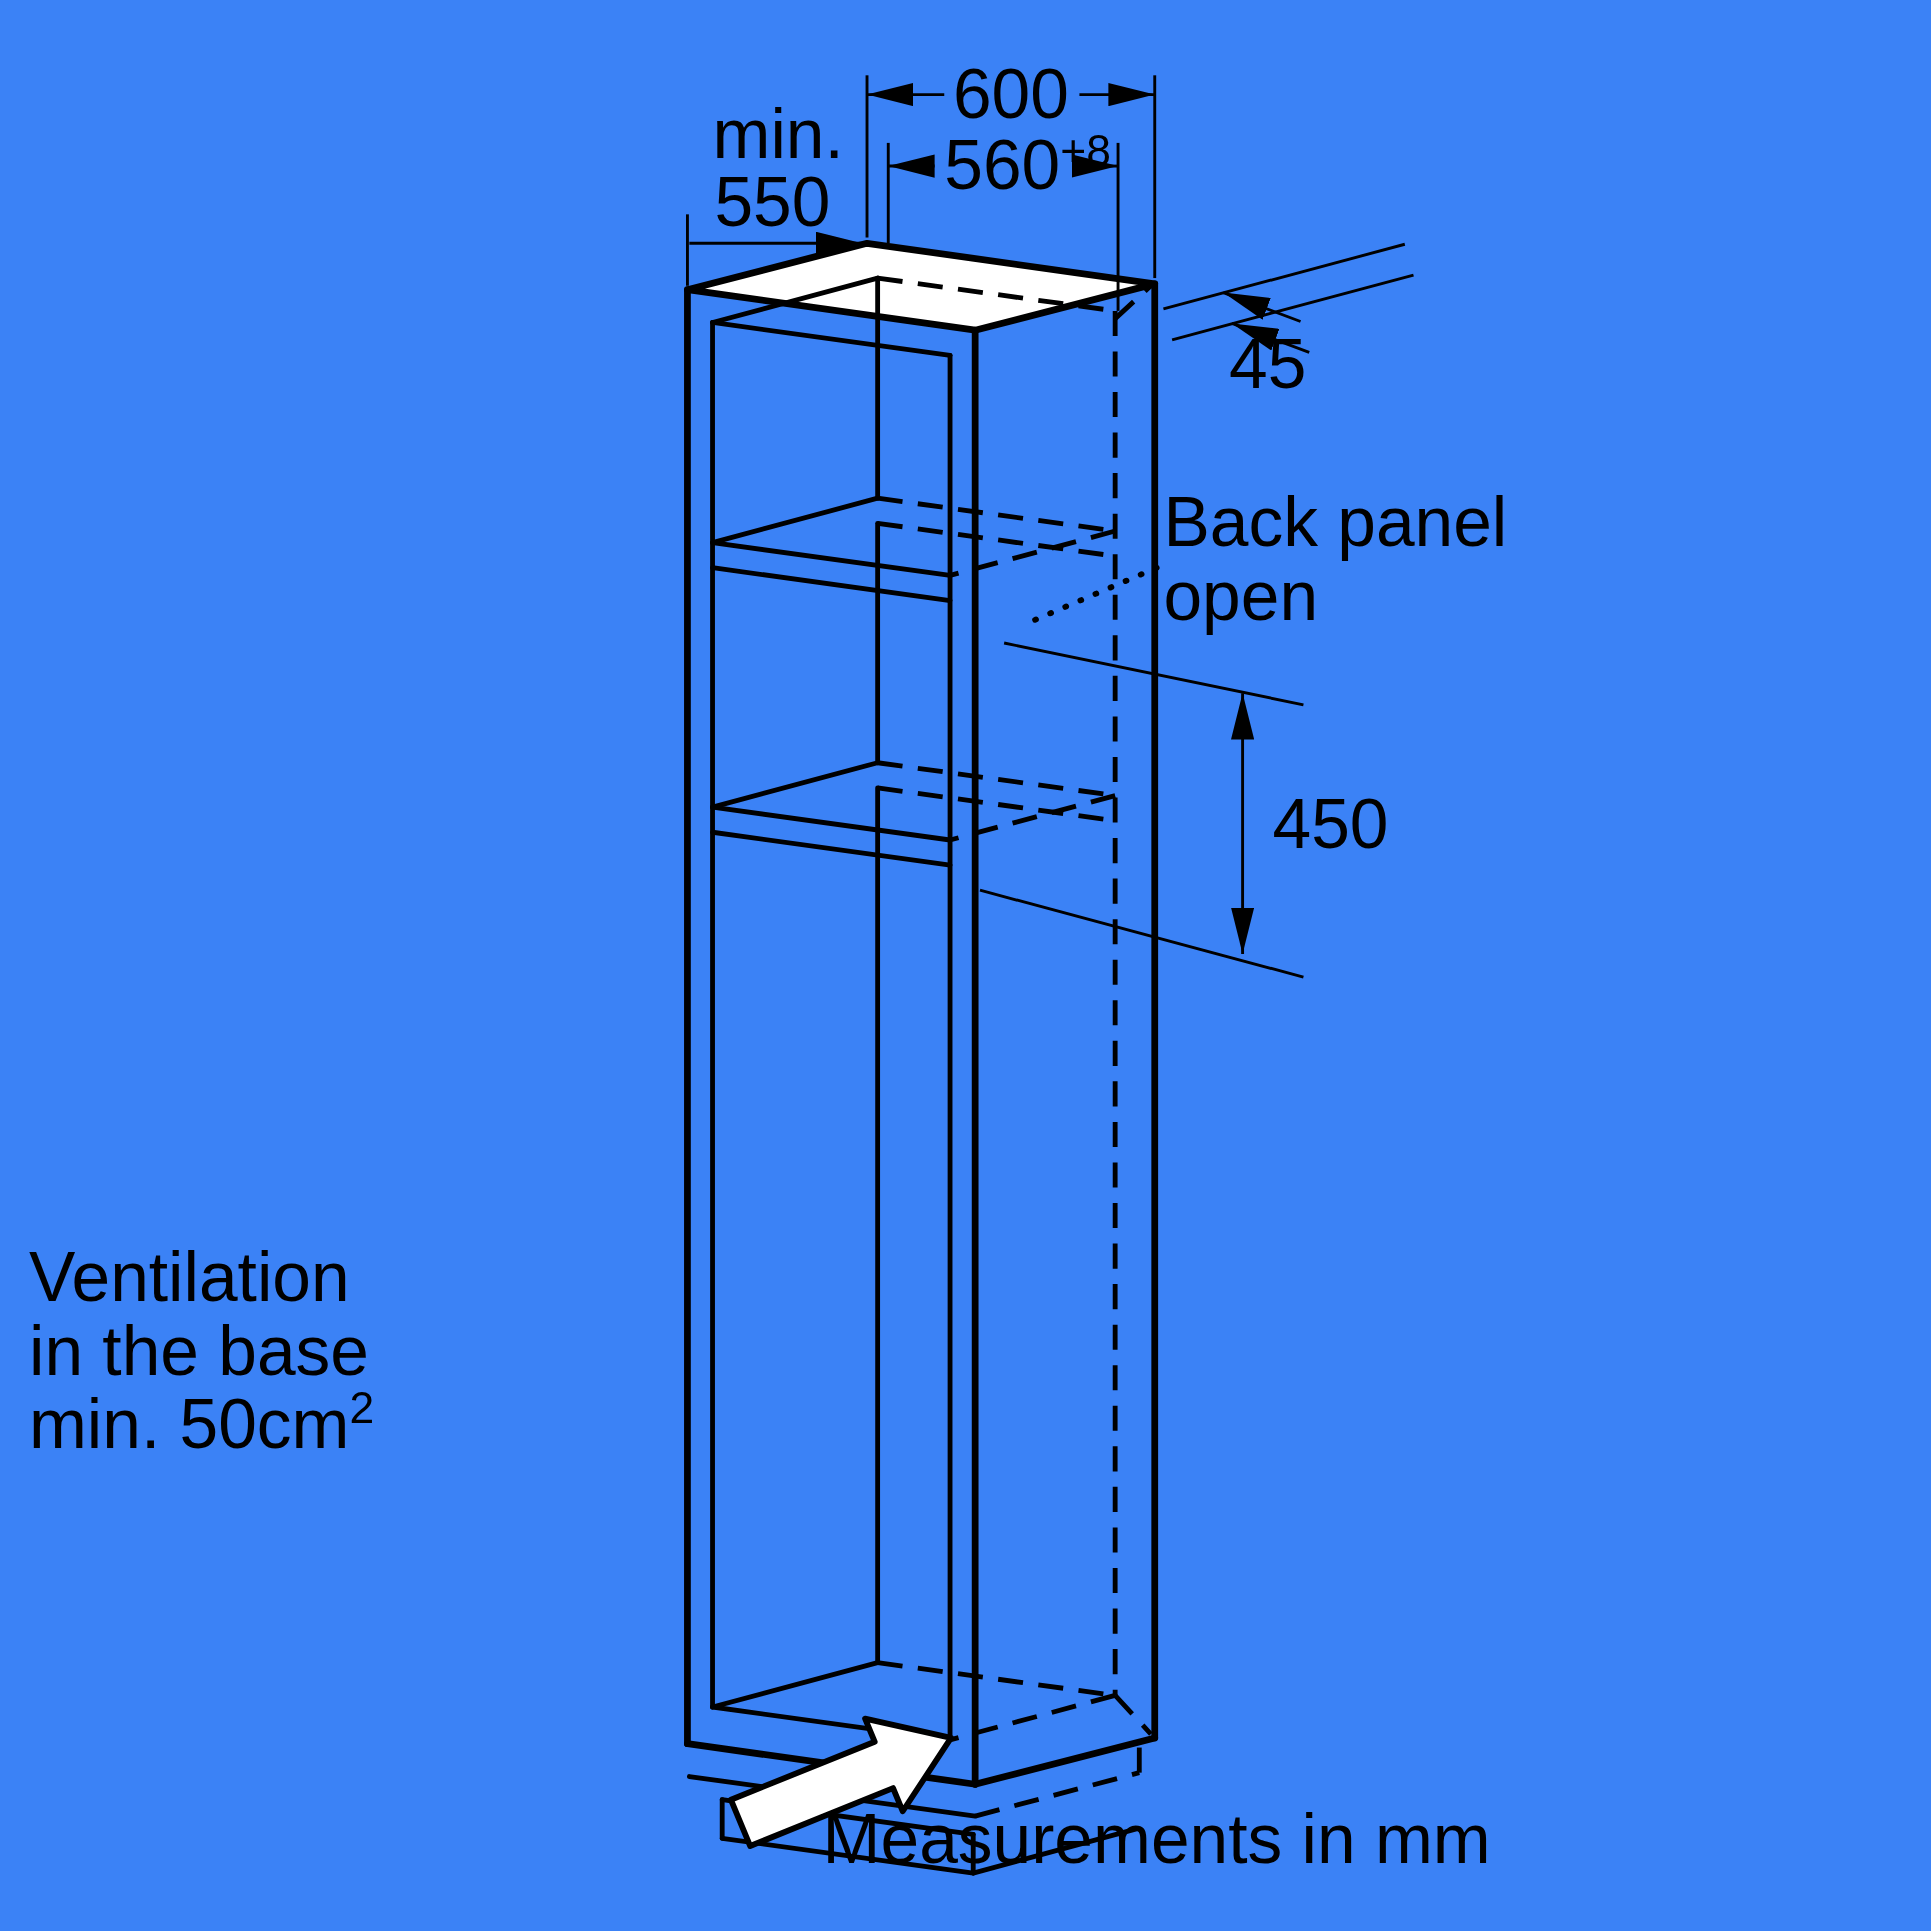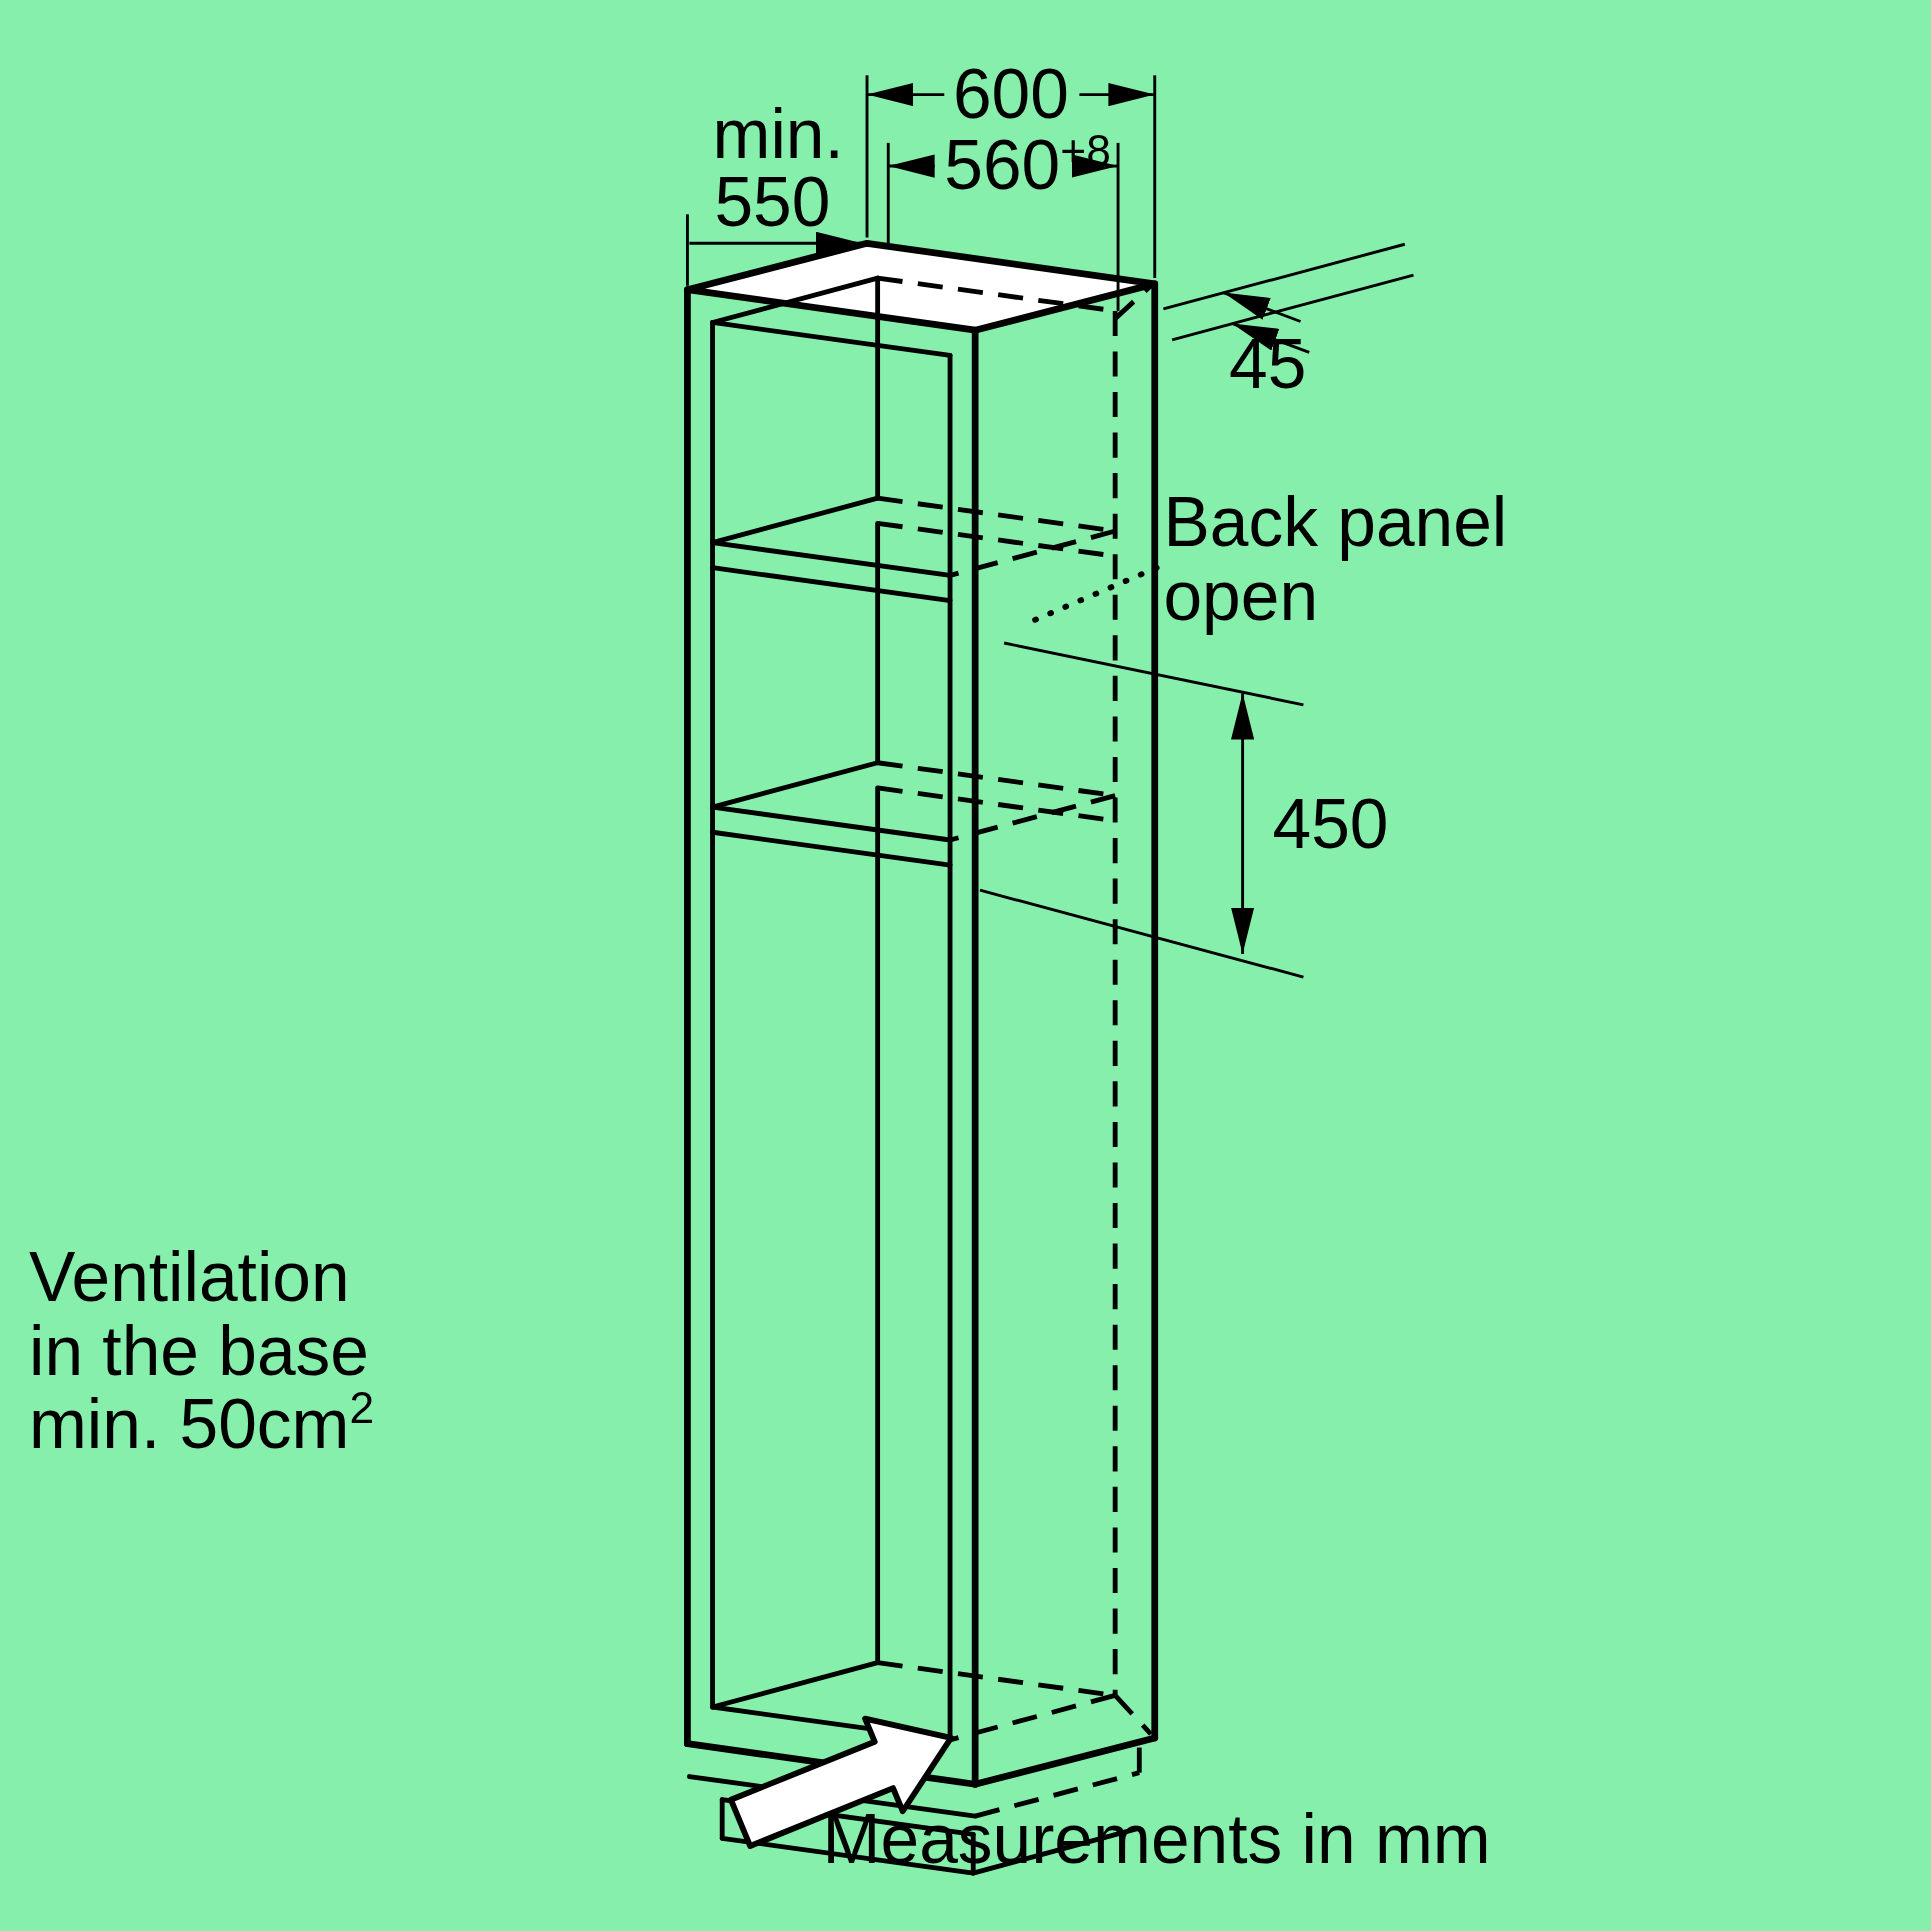--- a/index.html
+++ b/index.html
@@ -1,16 +1,16 @@
 <!DOCTYPE html>
 <html><head>
 <meta charset="utf-8">
 <style>
   html,body{margin:0;padding:0;background:#ffffff;}
-  .canvas{width:1931px;height:1931px;position:relative;background:#86efac;overflow:hidden;}
+  .canvas{width:1931px;height:1931px;position:relative;background:#3b82f6;overflow:hidden;}
   svg{display:block;}
   text, tspan{font-family:"Liberation Sans","DejaVu Sans",sans-serif;fill:#000000;}
   .t72{font-size:72px;}
   .t46{font-size:46px;}
   .heavy{stroke:#000000;stroke-width:7;fill:none;stroke-linecap:round;stroke-linejoin:round;}
   .med{stroke:#000000;stroke-width:5;fill:none;stroke-linecap:round;}
   .dash{stroke:#000000;stroke-width:5;fill:none;stroke-dasharray:26 16;stroke-linecap:butt;}
   .thin{stroke:#000000;stroke-width:3;fill:none;}
   .dotted{stroke:#000000;stroke-width:6;fill:none;stroke-dasharray:1 16;stroke-linecap:round;}
   .topface{fill:#ffffff;stroke:#000000;stroke-width:7;stroke-linejoin:round;}

